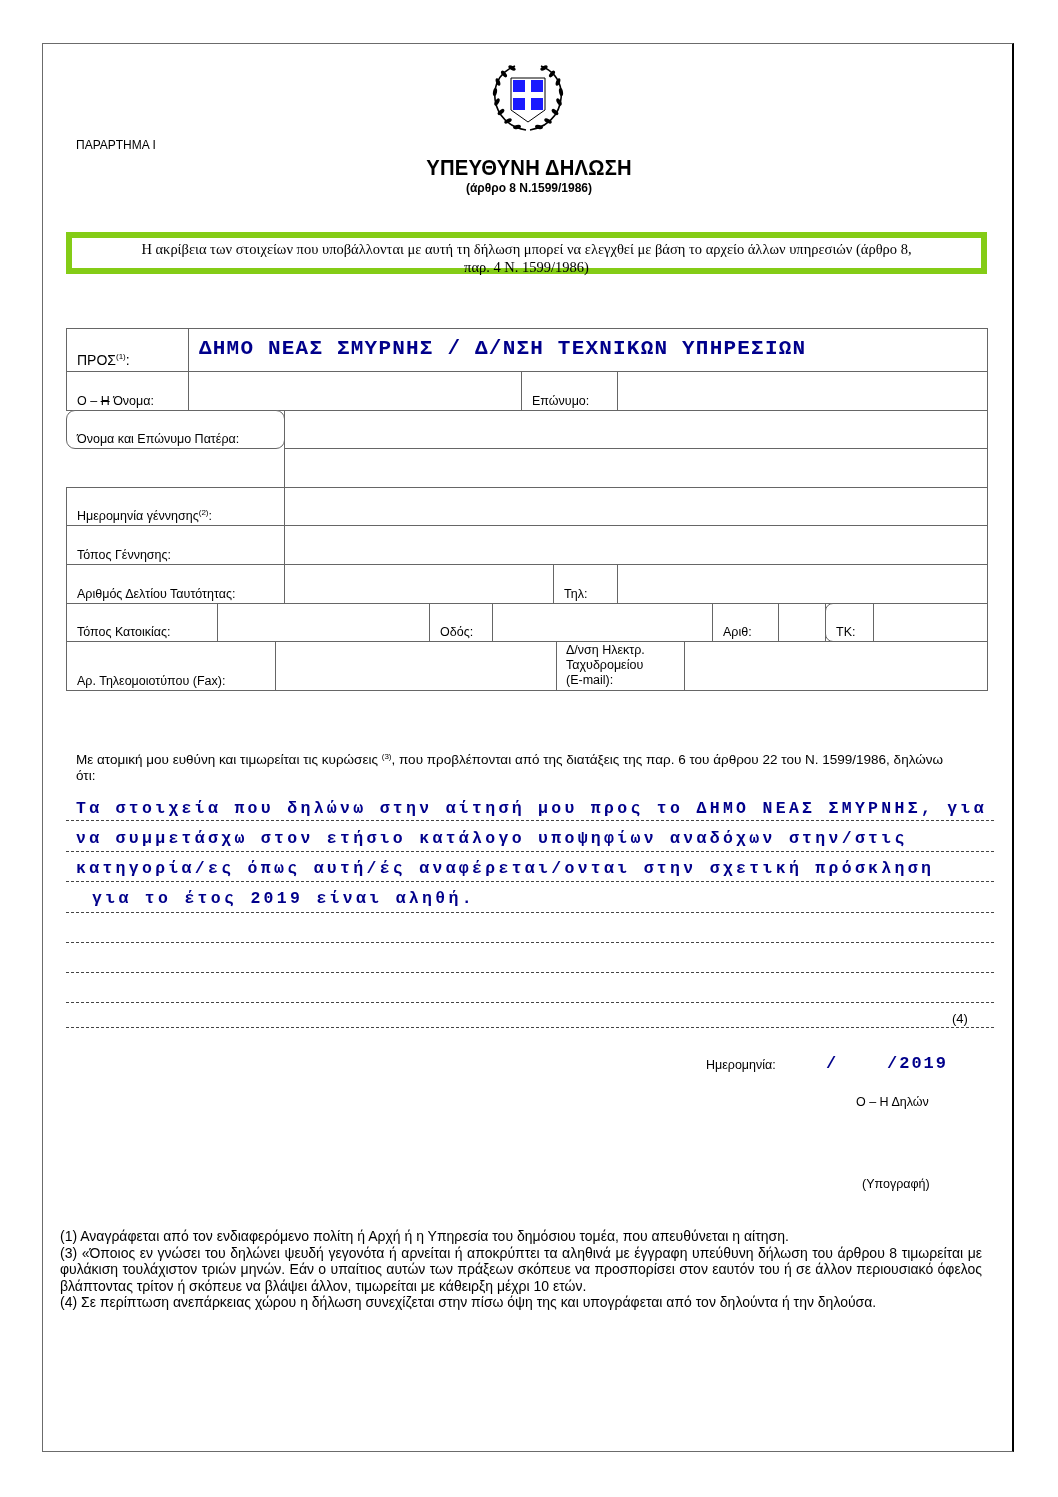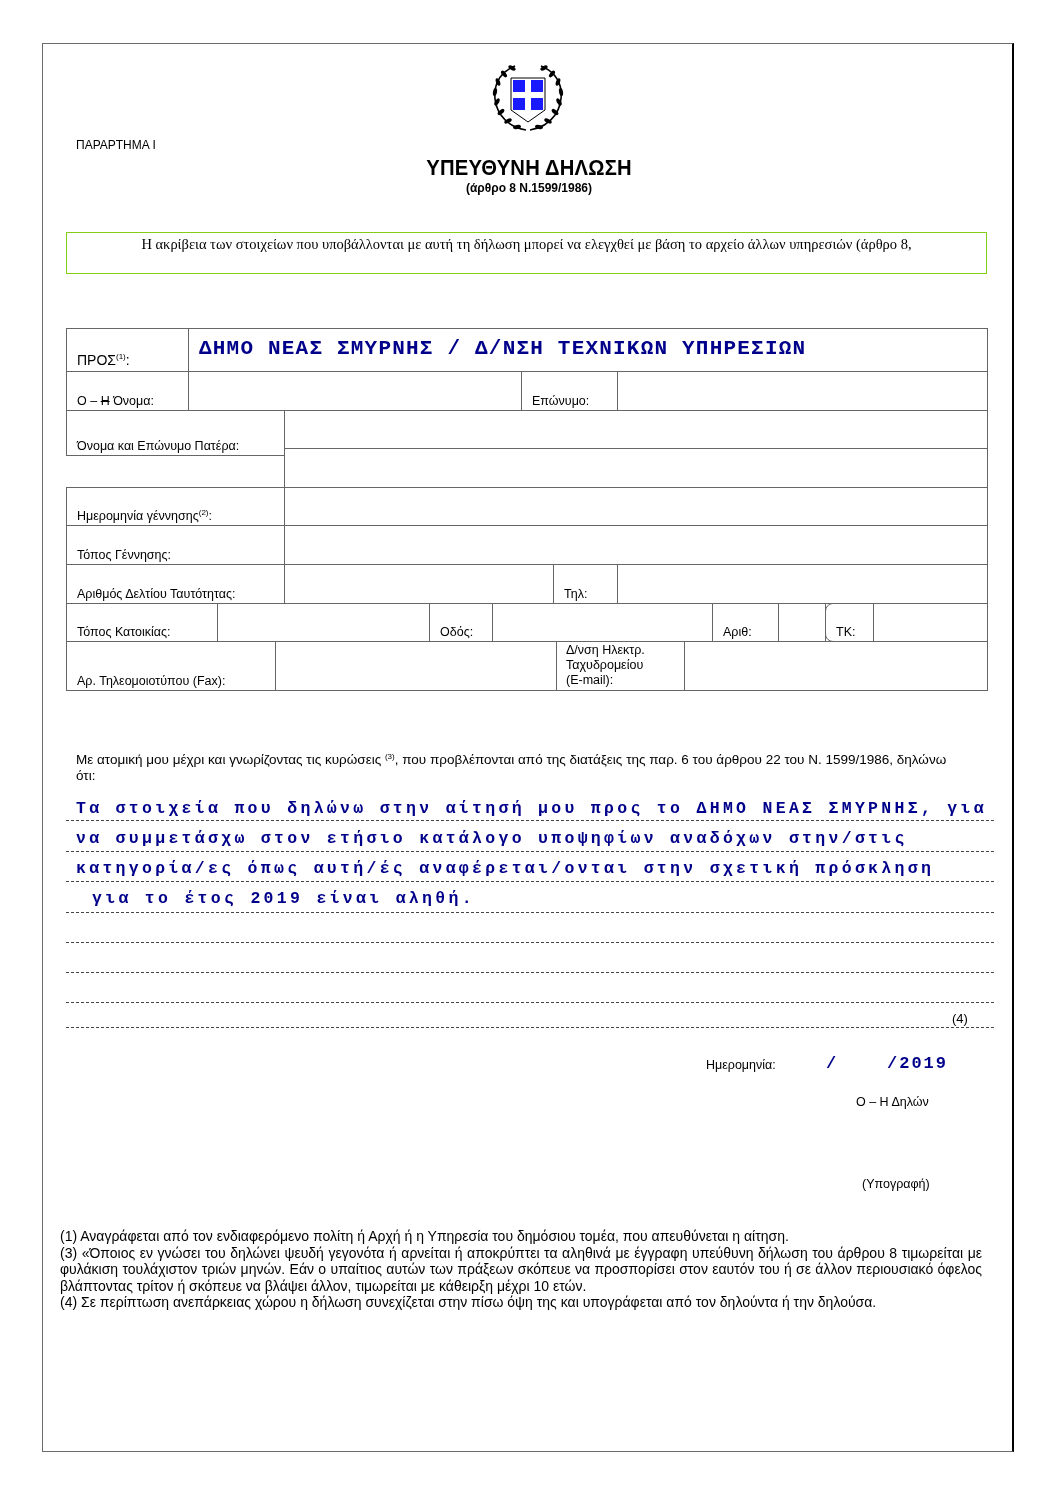--- a/index.html
+++ b/index.html
@@ -3,21 +3,21 @@
 <meta charset="utf-8">
 <style>
   html, body { margin:0; padding:0; background:#ffffff; }
   body { width:1058px; height:1497px; position:relative; overflow:hidden;
          font-family:"Liberation Sans", sans-serif; color:#000; }
   .abs { position:absolute; }
   .frame { left:42px; top:43px; width:972px; height:1409px; border:1px solid #6b6b6b; border-right:2px solid #000; box-sizing:border-box; }
   .annex { left:76px; top:138px; font-size:12px; }
   .title { left:0; width:1058px; top:155px; text-align:center; font-size:22px; font-weight:bold; letter-spacing:0.2px; transform:scaleX(0.92); }
   .subtitle { left:0; width:1058px; top:181px; text-align:center; font-size:12px; font-weight:bold; }
-  .notice { left:66px; top:232px; width:921px; height:42px; border:1px solid #84cc16; box-sizing:border-box;
+  .notice { left:66px; top:232px; width:921px; height:42px; border:6px solid #84cc16; box-sizing:border-box;
             font-family:"Liberation Serif", serif; font-size:14.5px; text-align:center; line-height:18px; padding-top:2px; }
   .emblem { left:489px; top:62px; width:78px; height:74px; }
 
   
   .cell { position:absolute; box-sizing:border-box; border:1px solid #666; background:#fff; }
   .lbl { position:absolute; font-size:12.5px; line-height:14px; white-space:nowrap; }
   .sup { font-size:8px; vertical-align:super; line-height:0; }
   .fillblue { color:#00008b; font-family:"Liberation Mono", monospace; font-weight:bold; }
   .strike { text-decoration:line-through; }
 
@@ -69,20 +69,21 @@
     <rect x="42" y="36" width="12" height="12" fill="#1a1aff"></rect>
   </svg>
 </div>
 
 <div class="abs annex">ΠΑΡΑΡΤΗΜΑ Ι</div>
 <div class="abs title">ΥΠΕΥΘΥΝΗ ΔΗΛΩΣΗ</div>
 <div class="abs subtitle">(άρθρο 8 Ν.1599/1986)</div>
 
 <div class="abs notice">
   <div>Η ακρίβεια των στοιχείων που υποβάλλονται με αυτή τη δήλωση μπορεί να ελεγχθεί με βάση το αρχείο άλλων υπηρεσιών (άρθρο 8,</div>
+  <div>παρ. 4 Ν. 1599/1986)</div>
 </div>
 
 <div>
 
   <div class="cell" style="left:66px;top:328px;width:123px;height:44px;">
     <span class="lbl" style="left:10px;bottom:4px;font-size:14px;"><span>ΠΡΟΣ</span><span class="sup">(1)</span>:</span>
   </div>
   <div class="cell" style="left:188px;top:328px;width:800px;height:44px;">
     <span class="lbl fillblue" style="left:10px;top:13px;font-size:21px;letter-spacing:1.2px;">ΔΗΜΟ ΝΕΑΣ ΣΜΥΡΝΗΣ / Δ/ΝΣΗ ΤΕΧΝΙΚΩΝ ΥΠΗΡΕΣΙΩΝ</span>
   </div>
@@ -93,21 +94,21 @@
   <div class="cell" style="left:188px;top:371px;width:334px;height:40px;">
     <span class="lbl"></span>
   </div>
   <div class="cell" style="left:521px;top:371px;width:97px;height:40px;">
     <span class="lbl" style="left:10px;bottom:2px;">Επώνυμο:</span>
   </div>
   <div class="cell" style="left:617px;top:371px;width:371px;height:40px;">
     <span class="lbl"></span>
   </div>
 
-  <div class="cell" style="left:66px;top:410px;width:219px;height:46px;">
+  <div class="cell" style="left:66px;top:410px;width:219px;height:39px;border-radius:9px;">
     <span class="lbl" style="left:10px;bottom:2px;">Όνομα και Επώνυμο Πατέρα:</span>
   </div>
   <div class="cell" style="left:284px;top:410px;width:704px;height:39px;">
     <span class="lbl"></span>
   </div>
 
   <div class="cell" style="left:66px;top:448px;width:219px;height:40px;margin-top:48px;">
     <span class="lbl" style="left:10px;bottom:2px;">Όνομα και Επώνυμο Μητέρας:</span>
   </div>
   <div class="cell" style="left:284px;top:448px;width:704px;height:40px;">
@@ -177,21 +178,21 @@
       <div>Δ/νση Ηλεκτρ.</div>
       <div>Ταχυδρομείου</div>
       <div>(E-mail):</div>
     </div>
   </div>
   <div class="cell" style="left:684px;top:641px;width:304px;height:50px;">
     <span class="lbl"></span>
   </div>
 </div>
 
-<div class="abs decl-intro"><span>Με ατομική μου μέχρι και γνωρίζοντας τις κυρώσεις </span><span class="sup">(3)</span><span>, που προβλέπονται από της διατάξεις της παρ. 6 του άρθρου 22 του Ν. 1599/1986, δηλώνω ότι:</span></div>
+<div class="abs decl-intro"><span>Με ατομική μου ευθύνη και τιμωρείται τις κυρώσεις </span><span class="sup">(3)</span><span>, που προβλέπονται από της διατάξεις της παρ. 6 του άρθρου 22 του Ν. 1599/1986, δηλώνω ότι:</span></div>
 
 <div>
   <div class="dtext" style="top:799px;">Τα στοιχεία που δηλώνω στην αίτησή μου προς το ΔΗΜΟ ΝΕΑΣ ΣΜΥΡΝΗΣ, για</div>
   <div class="dline" style="top:820px;"></div>
   <div class="dtext" style="top:829px;">να συμμετάσχω στον ετήσιο κατάλογο υποψηφίων αναδόχων στην/στις</div>
   <div class="dline" style="top:851px;"></div>
   <div class="dtext" style="top:859px;">κατηγορία/ες όπως αυτή/ές αναφέρεται/ονται στην σχετική πρόσκληση</div>
   <div class="dline" style="top:881px;"></div>
   <div class="dtext" style="top:889px;margin-left:16px;">για το έτος 2019 είναι αληθή.</div>
   <div class="dline" style="top:912px;"></div>

